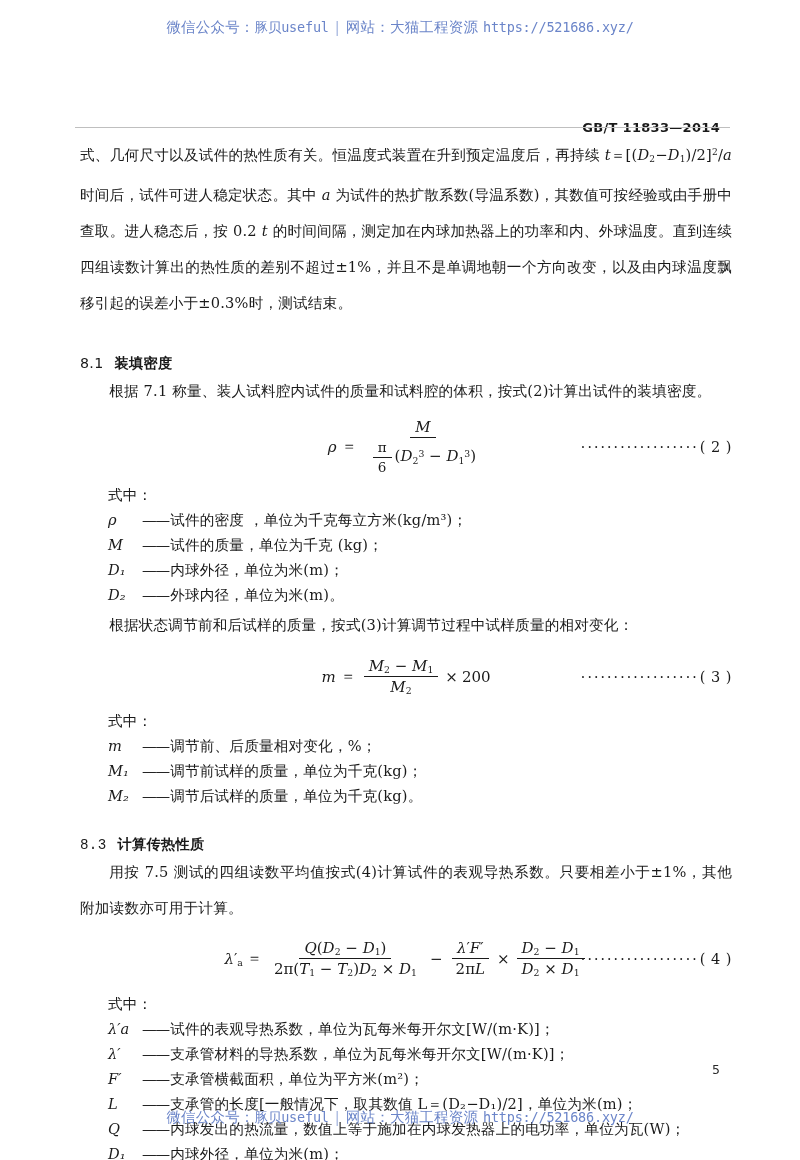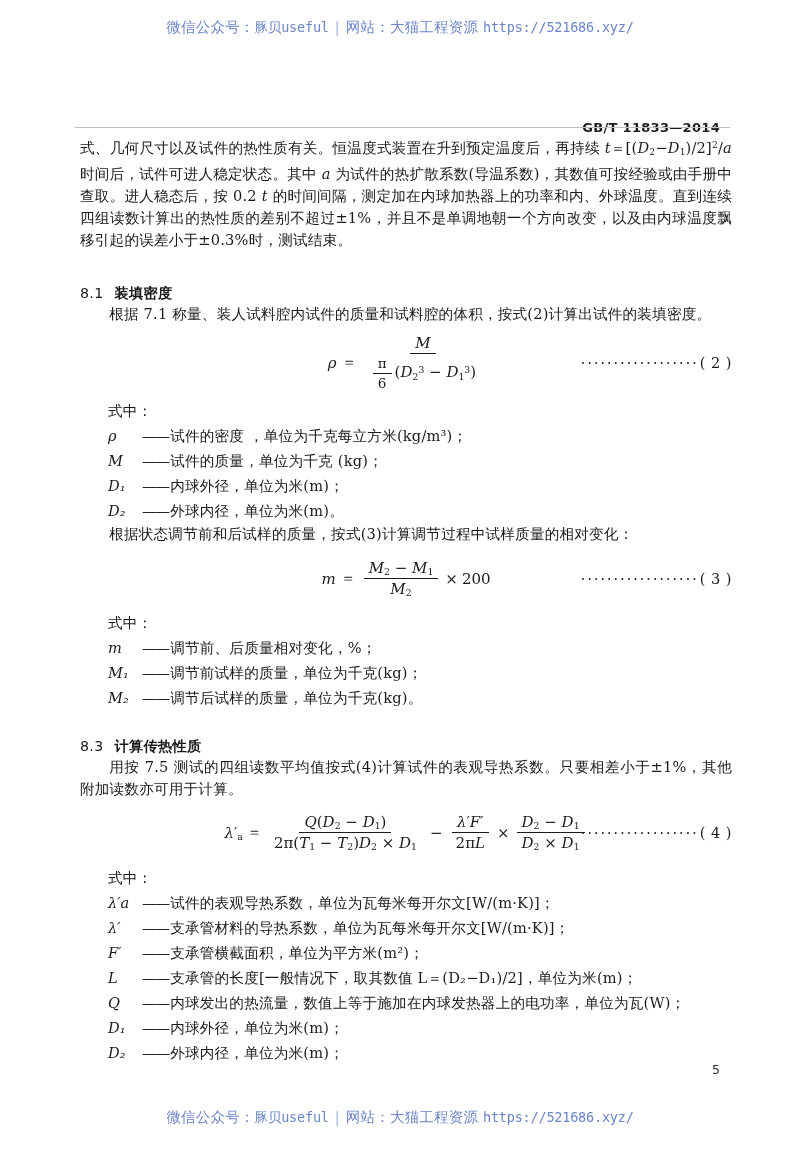--- a/index.html
+++ b/index.html
@@ -71,42 +71,42 @@
   .content {
     position: absolute;
     top: 134px;
     left: 80px;
     width: 652px;
   }
 
   p.para {
     margin: 0;
     font-size: 14.6px;
-    line-height: 22px;
+    line-height: 36px;
     text-align: justify;
     text-justify: inter-character;
     letter-spacing: 0.2px;
   }
   p.para.indent { text-indent: 2em; }
 
   .h-sec {
     font-family: "DejaVu Sans", "Liberation Sans", sans-serif;
     font-weight: bold;
     font-size: 14.2px;
     margin: 0;
     letter-spacing: 0.3px;
   }
   .h-sec .num {
     font-weight: normal;
     padding-right: 11px;
   }
   .sec8  { margin-top: 26px; }
   .sec81 { margin-top: 33px; }
   .sec82 { margin-top: 27px; }
-  .sec83 { margin-top: 27px; }
+  .sec83 { margin-top: 27px; font-family: Liberation Mono, monospace; }
 
   .para-after-head { margin-top: 18px; }
 
   
   .mathrow {
     position: relative;
     display: flex;
     align-items: center;
     justify-content: center;
     min-height: 34px;

